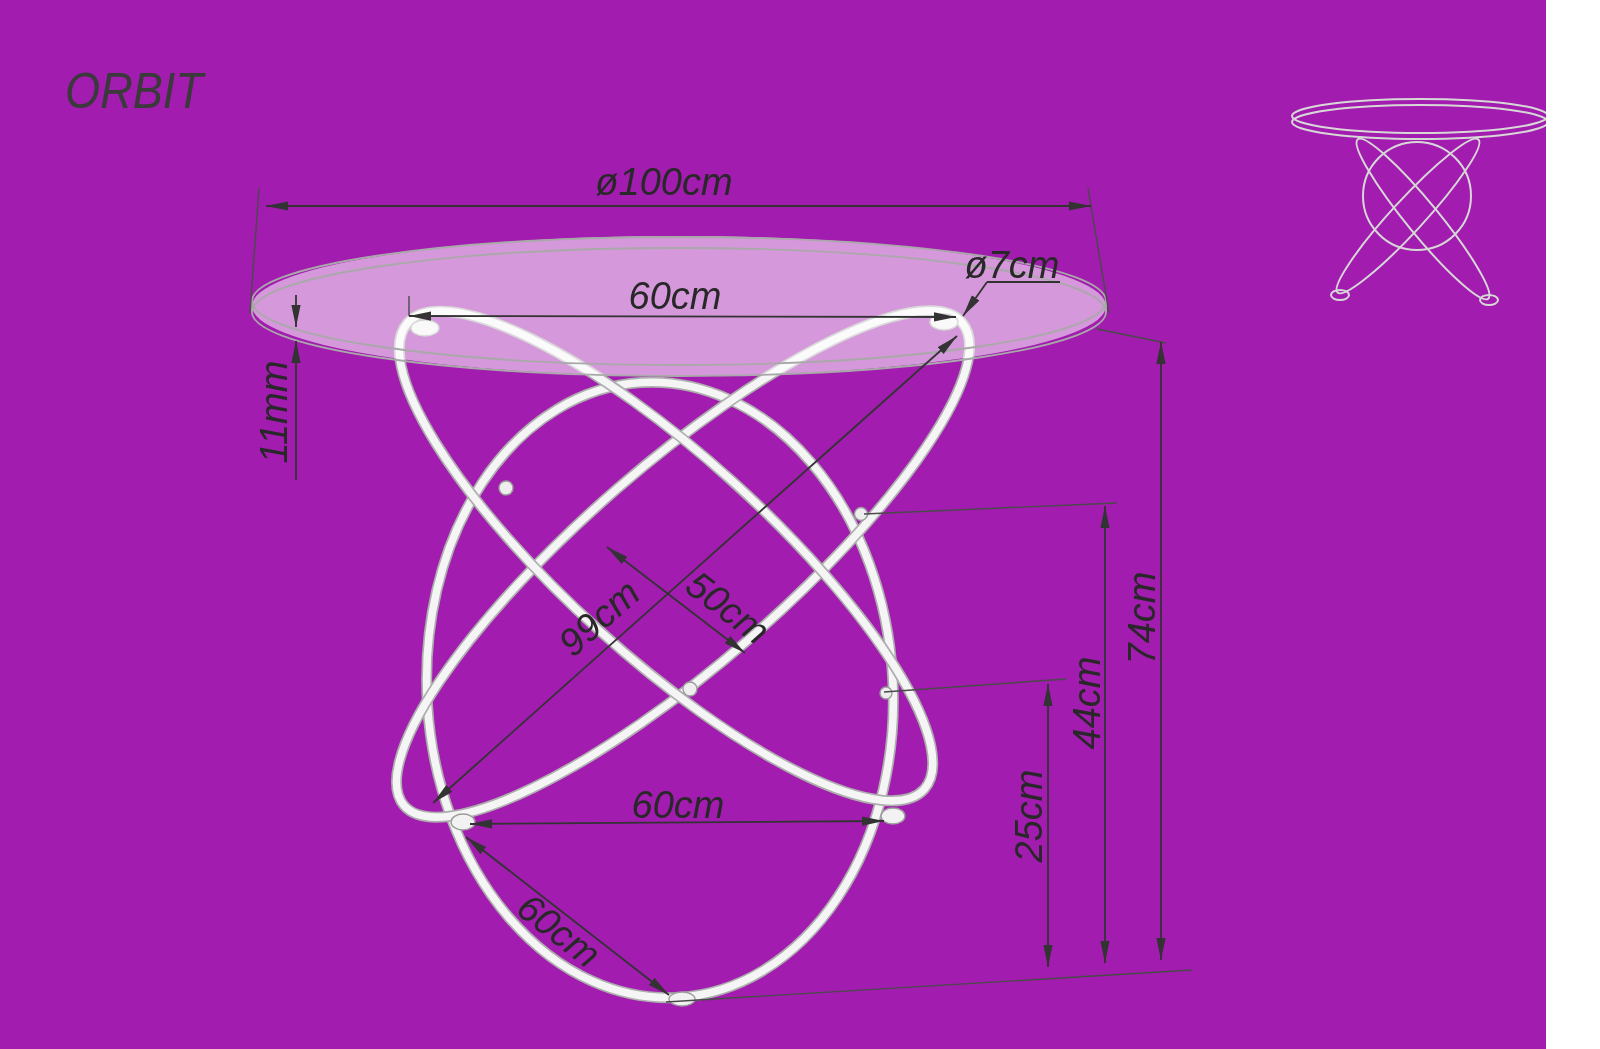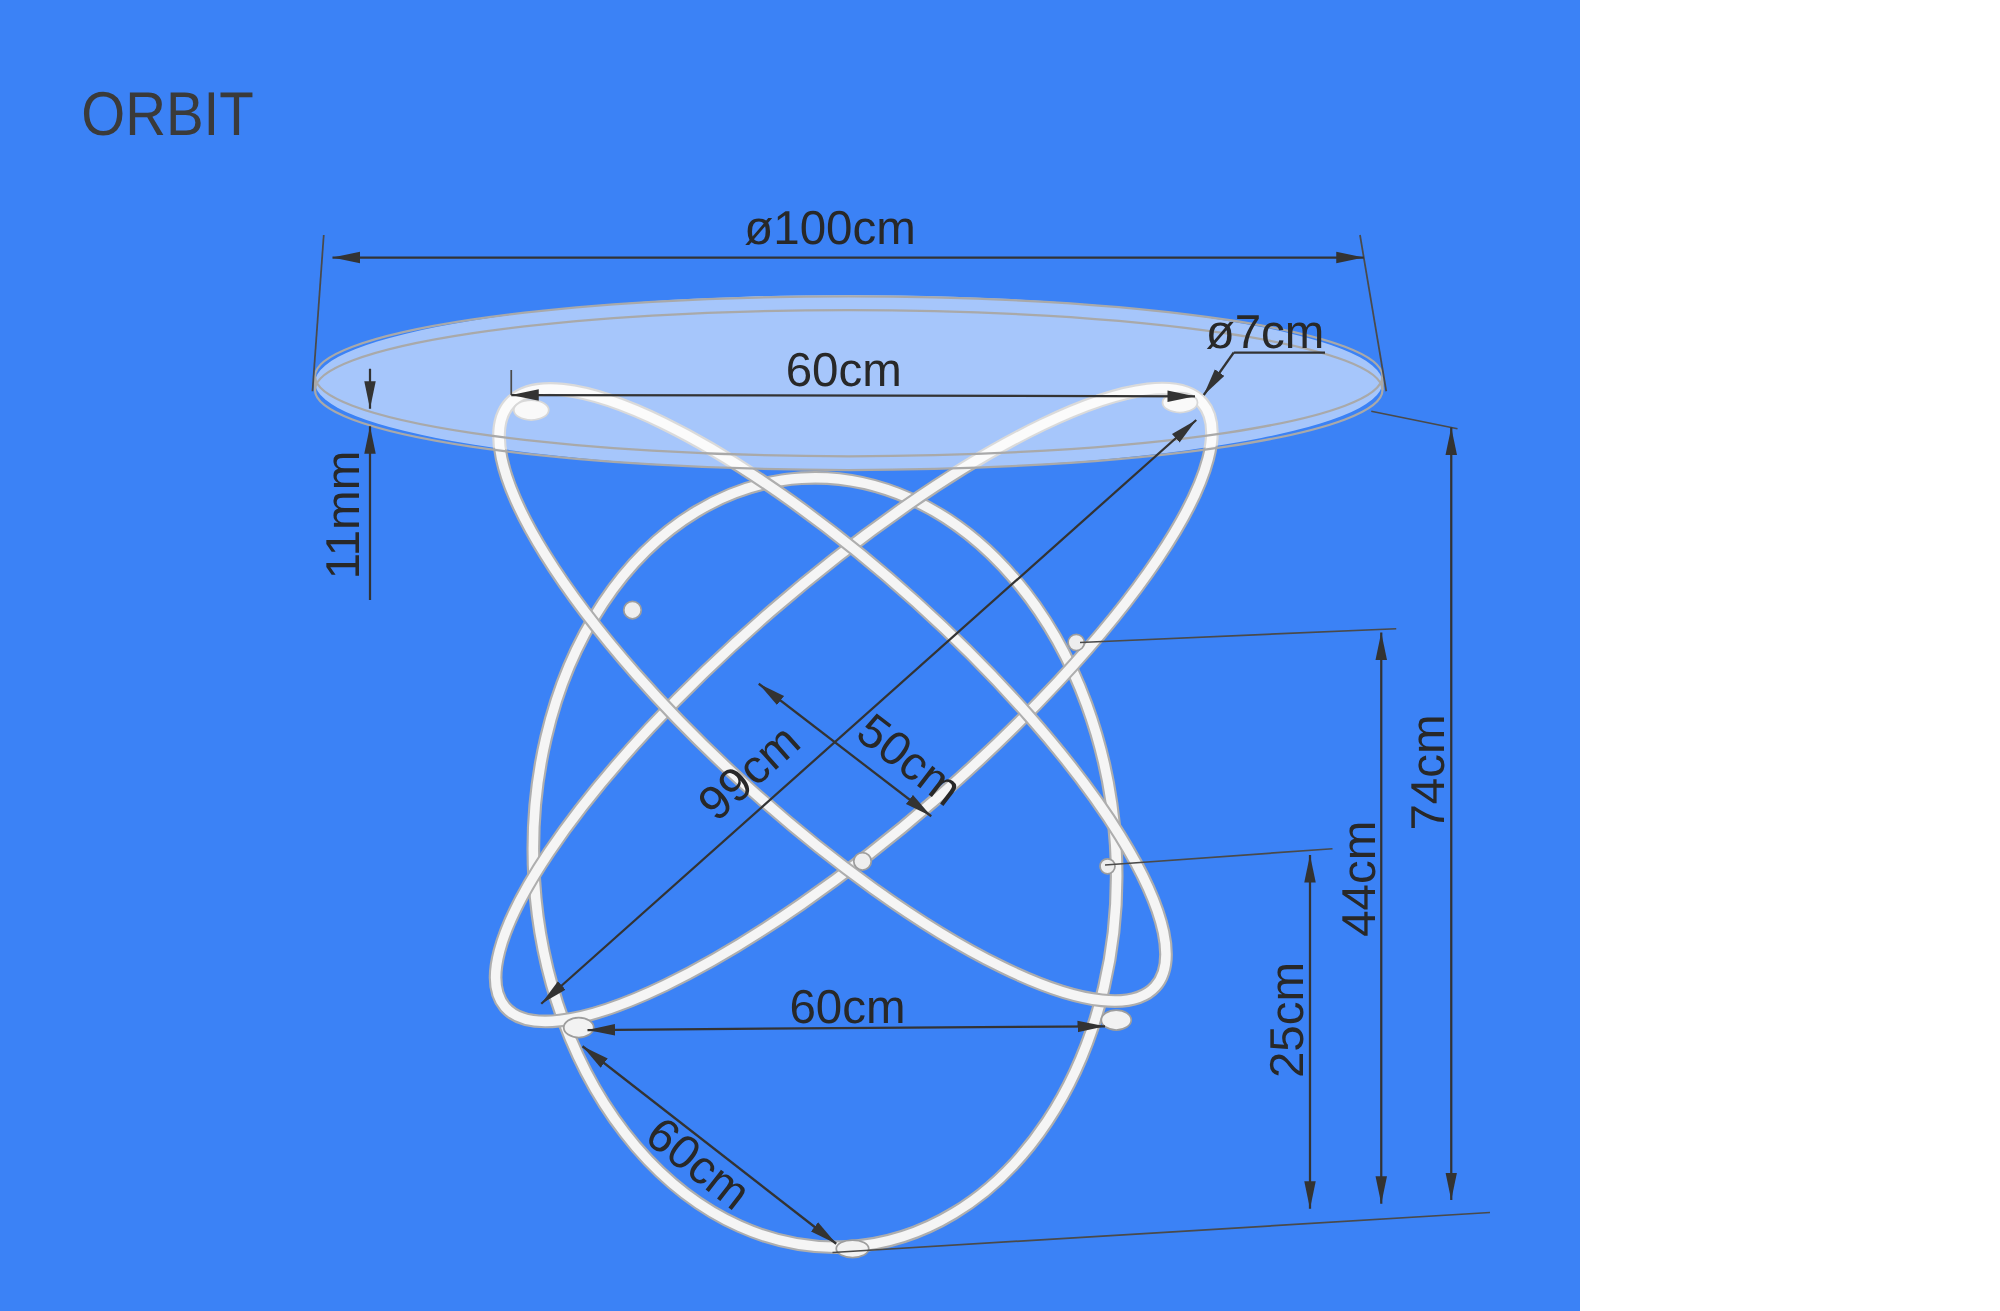--- a/index.html
+++ b/index.html
@@ -1,17 +1,17 @@
 <!DOCTYPE html>
 <html><head>
 <meta charset="utf-8">
 <style>
   html,body{margin:0;padding:0;background:#ffffff;}
-  #page{position:relative;width:1264px;height:1049px;background:#3b82f6;overflow:hidden;
-        font-family:"Liberation Sans", sans-serif;}
+  #page{position:relative;width:1546px;height:1049px;background:#a21caf;overflow:hidden;
+        font-family:"Liberation Sans", sans-serif;font-style:italic;}
   svg{position:absolute;left:0;top:0;}
   .dim{stroke:#333333;stroke-width:1.8;fill:none;}
   .thin{stroke:#4a4a4a;stroke-width:1.4;fill:none;}
   .lbl{font-family:"Liberation Sans", sans-serif;font-size:38px;fill:#282828;}
   .tube-o{stroke:#aeaeae;stroke-width:11;fill:none;}
   .tube-i{stroke:#f5f5f5;stroke-width:7.6;fill:none;}
   .glass{stroke:#a9a9a9;stroke-width:1.8;fill:none;}
   .ph{stroke:#d7d7d7;stroke-width:2;fill:none;}
 </style>
 </head>

